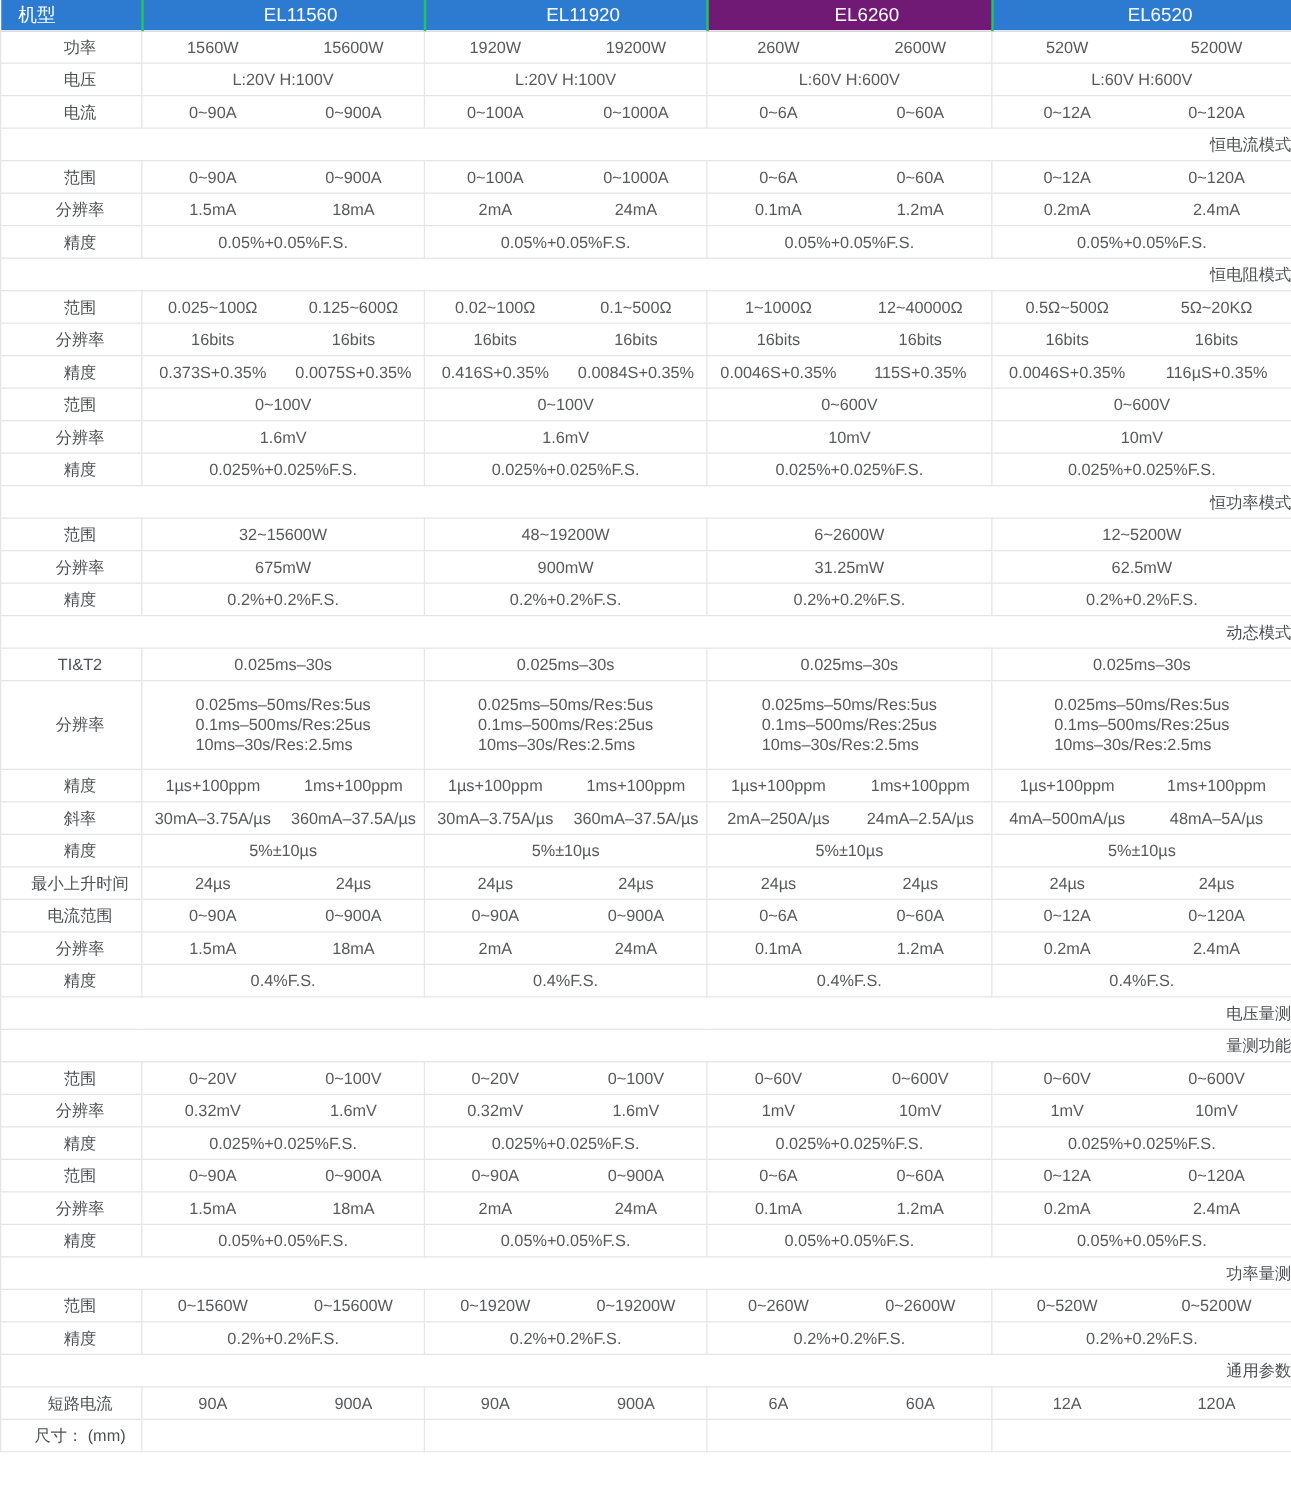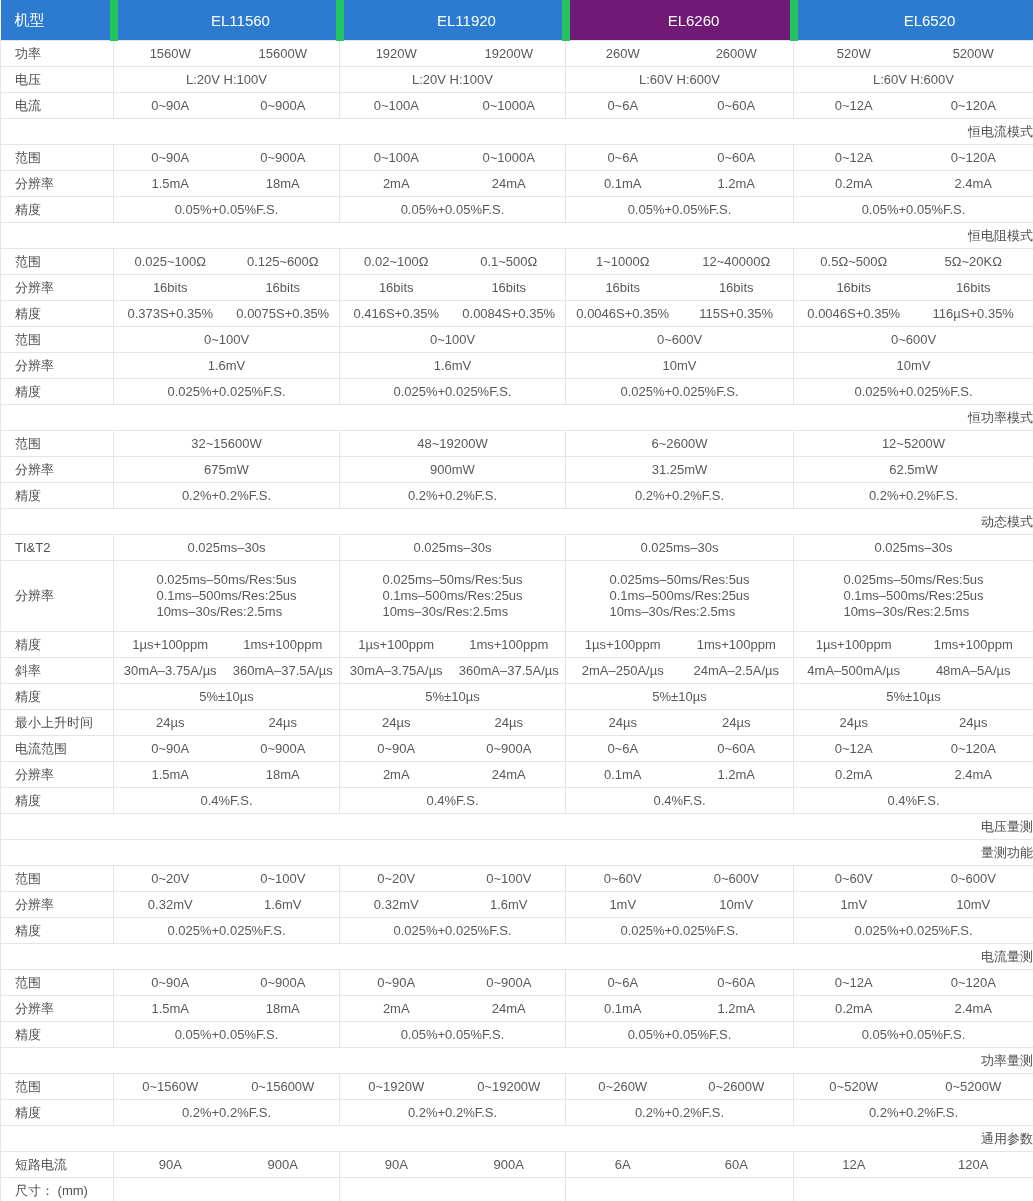--- a/index.html
+++ b/index.html
@@ -9,48 +9,48 @@
     font-family:"Liberation Sans","DejaVu Sans",sans-serif;
     -webkit-font-smoothing:antialiased;
   }
   table{
     width:1033px;
     border-collapse:collapse;
     table-layout:fixed;
   }
   
   thead th{
-    height:40px;
+    height:24px;
     font-size:15px;
     font-weight:400;
     color:#fff;
     text-align:center;
     vertical-align:middle;
     padding:0;
   }
   thead th.label-col{
     text-align:left;
     padding-left:14px;
   }
   thead th + th{
-    border-left:8px solid #22c55e;
+    border-left:2px solid #22c55e;
     padding-left:28px;
   }
   
   tbody td{
     height:25px;
     font-size:13px;
     color:#58595b;
     text-align:center;
     vertical-align:middle;
     padding:0;
     border:1px solid #e5e5e5;
   }
   tbody td.label-cell{
-    text-align:left;
+    text-align:center;
     padding-left:14px;
     color:#4d4f52;
   }
   tbody td.section-cell{
     text-align:right;
     padding-left:14px;
     color:#4d4f52;
   }
   .pair{
     display:flex;
@@ -573,23 +573,20 @@
         </td>
       </tr>
       <tr>
         <td class="label-cell">精度</td>
         <td class="model-cell"><span>0.025%+0.025%F.S.</span></td>
         <td class="model-cell"><span>0.025%+0.025%F.S.</span></td>
         <td class="model-cell"><span>0.025%+0.025%F.S.</span></td>
         <td class="model-cell"><span>0.025%+0.025%F.S.</span></td>
       </tr>
       <tr>
-        <td colspan="5" class="section-cell">电流量测</td>
-      </tr>
-      <tr>
         <td class="label-cell">范围</td>
         <td class="model-cell">
           <div class="pair">
             <span class="val">0~90A</span>
             <span class="val">0~900A</span>
           </div>
         </td>
         <td class="model-cell">
           <div class="pair">
             <span class="val">0~90A</span>

